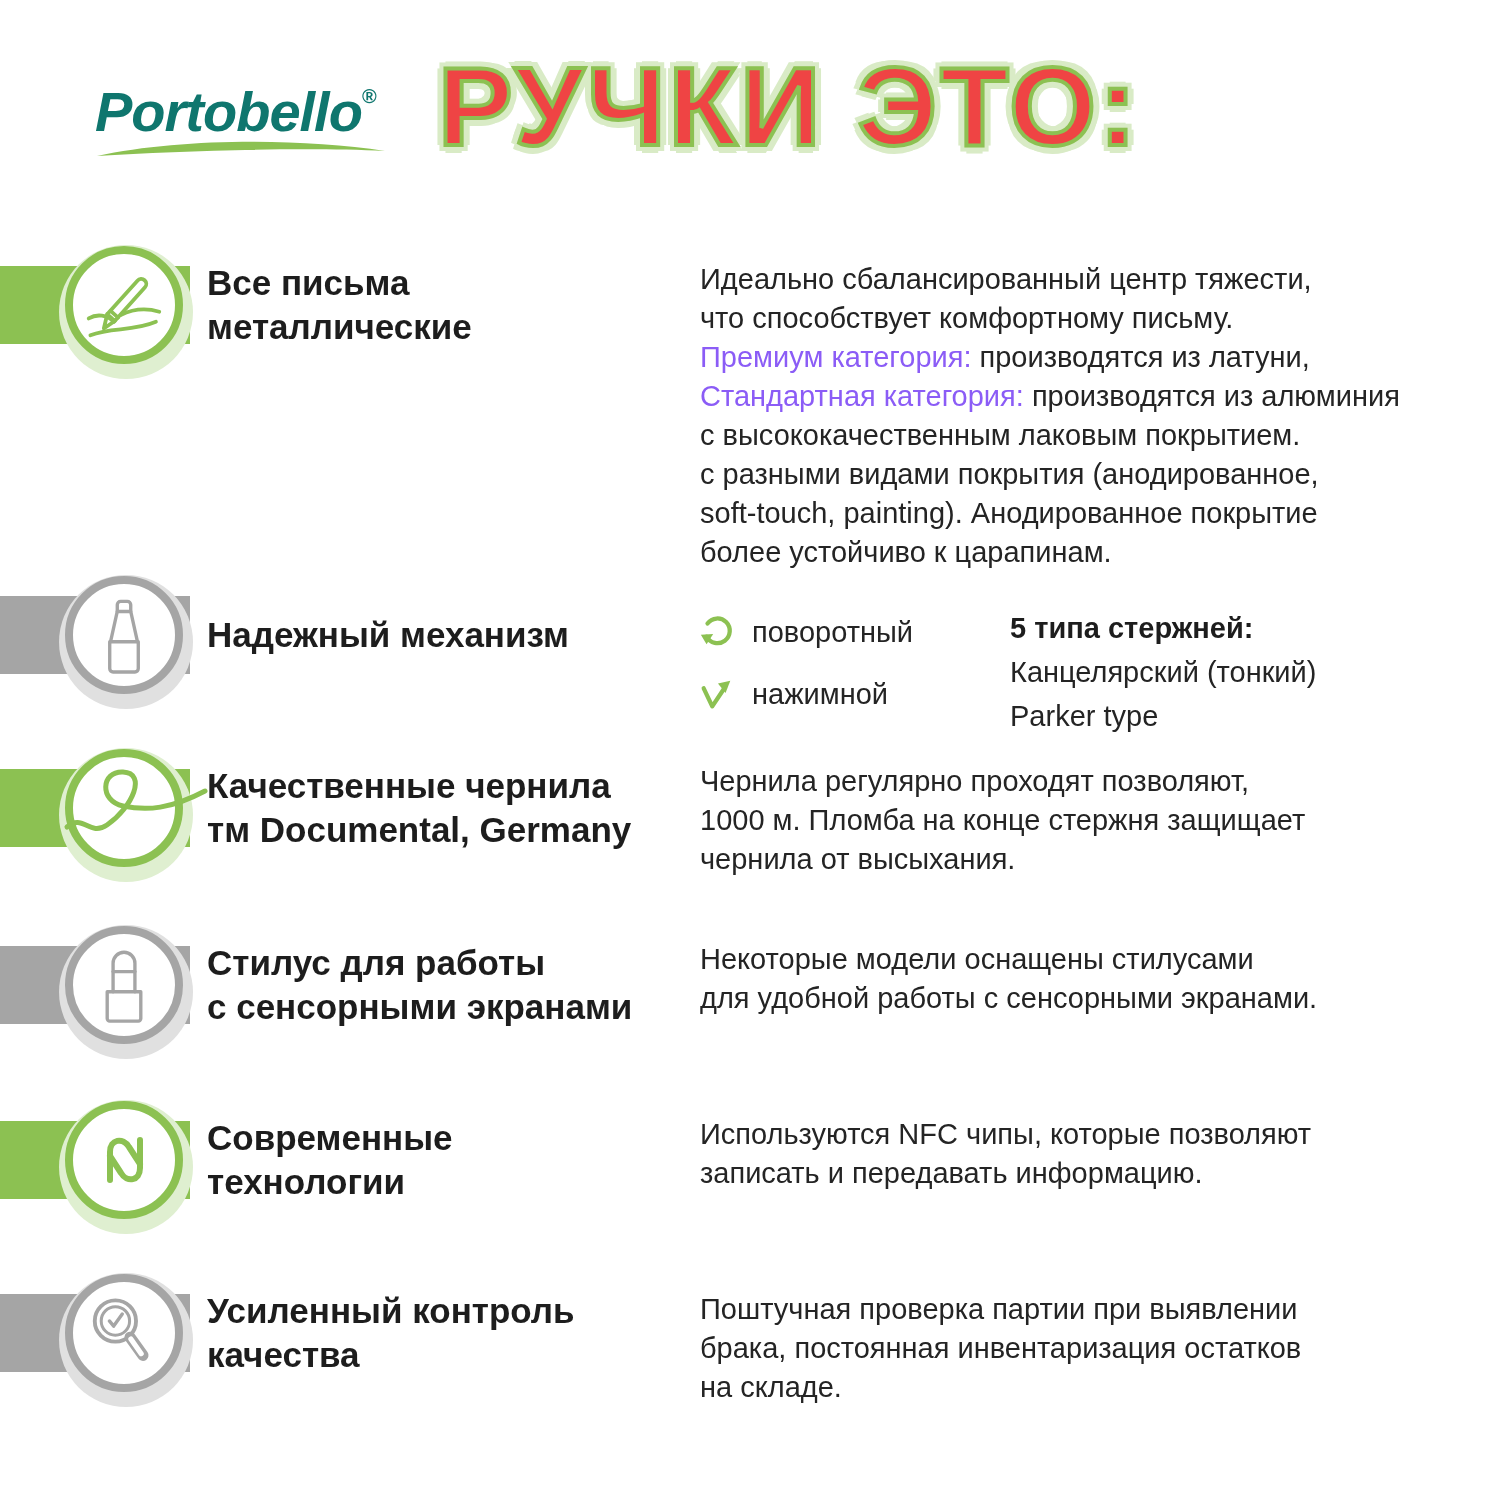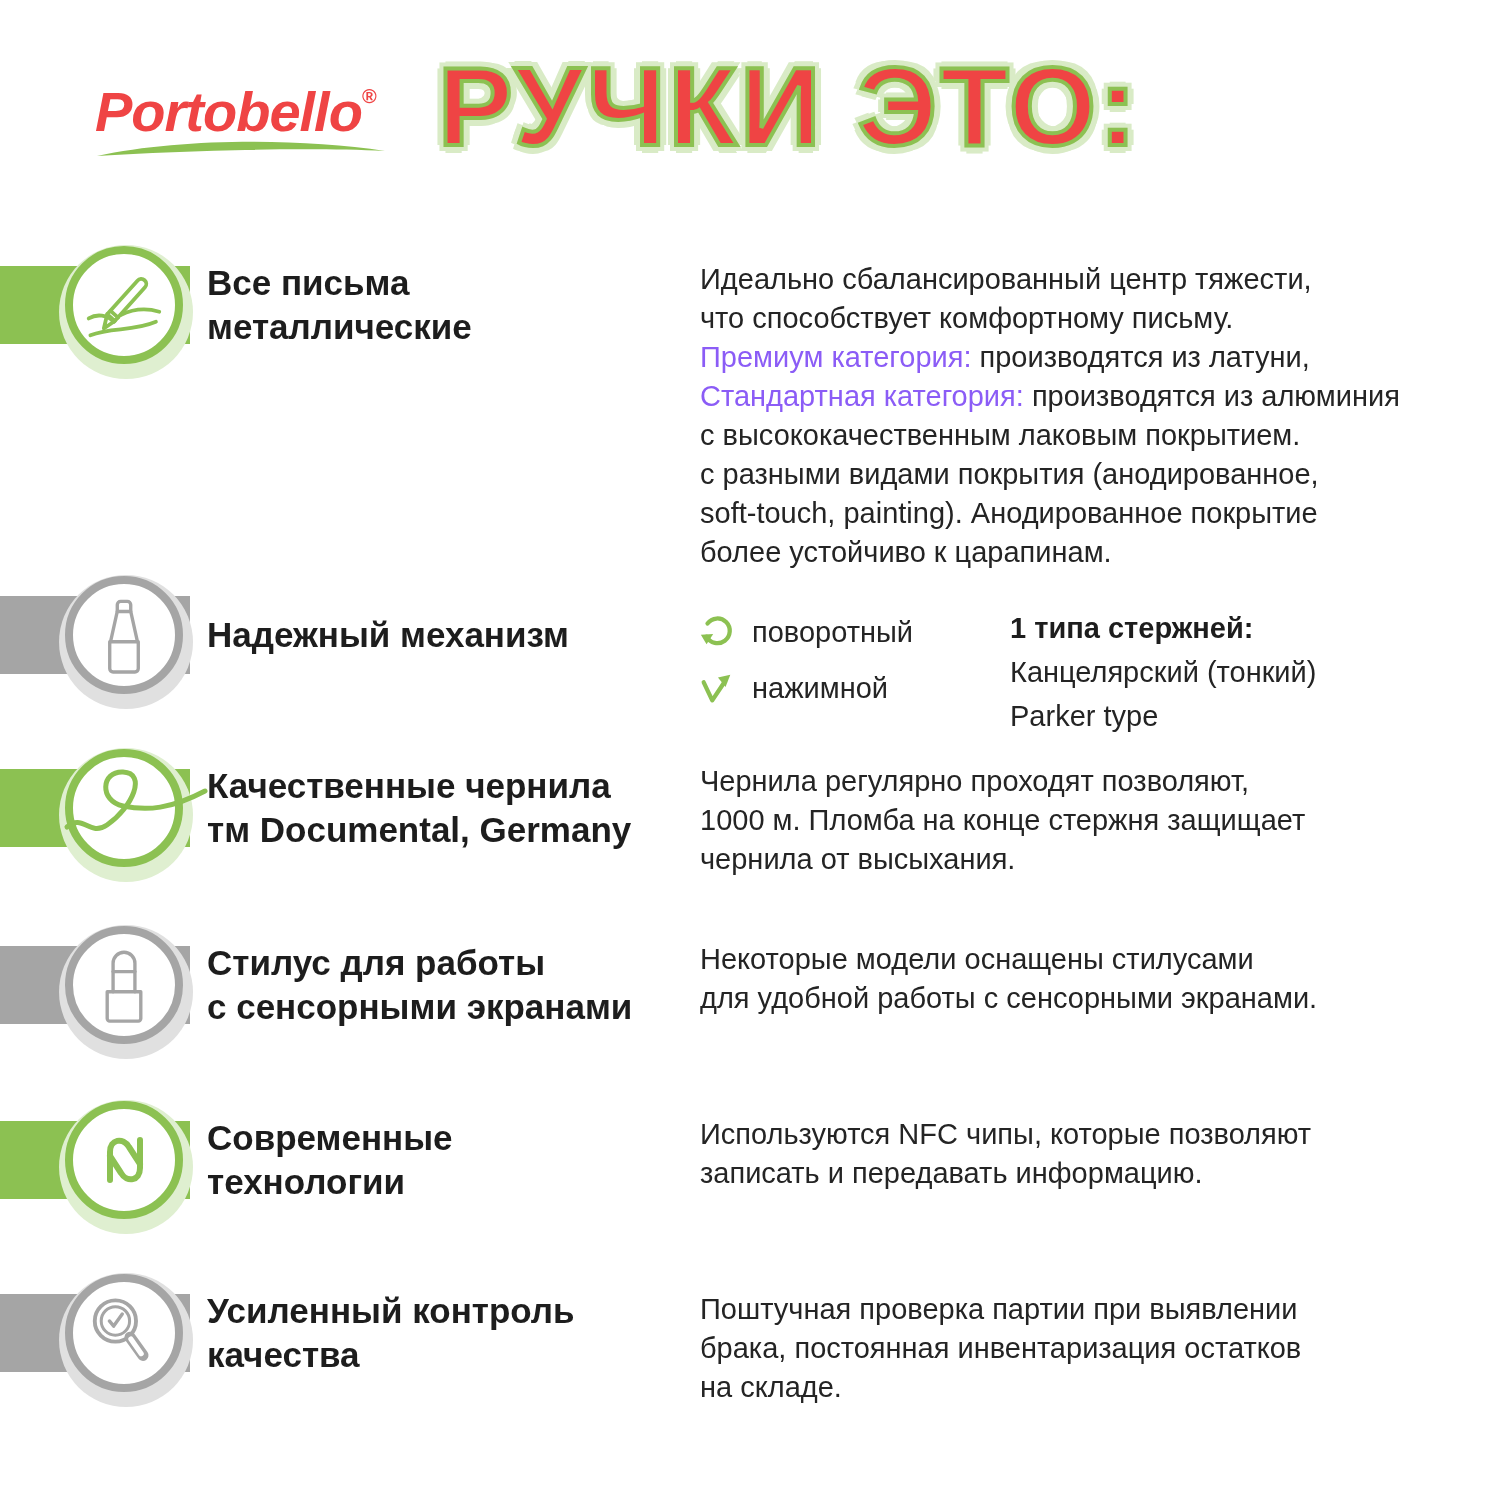--- a/index.html
+++ b/index.html
@@ -3,21 +3,21 @@
 <meta charset="utf-8">
 <style>
   html,body{margin:0;padding:0;background:#ffffff;}
   .canvas{
     position:relative;width:1500px;height:1500px;background:#ffffff;overflow:hidden;
     font-family:"Liberation Sans", sans-serif;color:#242424;
   }
   
   .logo{position:absolute;left:95px;top:66px;width:300px;}
   .logo-text{
-    font-size:56px;font-weight:700;font-style:italic;color:#ef4444;
+    font-size:56px;font-weight:700;font-style:italic;color:#0f766e;
     letter-spacing:-1px;line-height:60px;white-space:nowrap;
   }
   .logo-reg{font-size:20px;vertical-align:28px;font-style:normal;font-weight:700;}
   .logo-swoosh{position:absolute;left:0;top:72px;}
   .main-title{
     position:absolute;left:438px;top:52px;
     font-size:112px;font-weight:700;letter-spacing:3px;line-height:110px;white-space:nowrap;
     color:#ef4444;-webkit-text-stroke:4px #8CC152;
     text-shadow:6px 6px 0 #d9ebc6,-6px 6px 0 #d9ebc6,6px -6px 0 #d9ebc6,-6px -6px 0 #d9ebc6,0 8px 0 #d9ebc6,8px 0 0 #d9ebc6,-8px 0 0 #d9ebc6,0 -7px 0 #d9ebc6;
   }
@@ -36,21 +36,21 @@
   .gray .halo{background:#e0e0e0;}
   .gray .circle{border-color:#A5A5A5;color:#A5A5A5;}
   .heading{
     position:absolute;left:207px;height:130px;display:flex;flex-direction:column;justify-content:center;
     font-size:35px;line-height:44px;font-weight:700;color:#1d1d1d;white-space:nowrap;
   }
   .body-text{position:absolute;left:700px;font-size:29px;line-height:39px;white-space:nowrap;}
   .body-text b{font-weight:400;color:#8b5cf6;}
   .tline{white-space:nowrap;}
   
-  .mech-list{position:absolute;left:698px;display:flex;flex-direction:column;gap:8px;}
+  .mech-list{position:absolute;left:698px;display:flex;flex-direction:column;gap:14px;}
   .mech-item{display:flex;align-items:center;gap:16px;height:48px;font-size:29px;}
   .refill{position:absolute;left:1010px;font-size:29px;line-height:44px;white-space:nowrap;}
   .refill .tline:first-child{font-weight:700;color:#1d1d1d;}
   svg{display:block;}
 </style>
 </head>
 <body>
 
 <div class="canvas">
 
@@ -118,21 +118,21 @@
       </div>
       <div class="mech-item">
         <svg width="38" height="38" viewBox="0 0 40 40" fill="none" stroke="#8CC152" stroke-width="4.5" stroke-linecap="round" stroke-linejoin="round">
           <path d="M6,14 L15,33 L27,15"></path>
           <path d="M21,9 L34,6 L29,19 Z" fill="#8CC152" stroke="none"></path>
         </svg>
         <span>нажимной</span>
       </div>
     </div>
     <div class="refill" style="top:606px">
-        <div class="tline"><b>1 типа стержней:</b></div>
+        <div class="tline"><b>5 типа стержней:</b></div>
         <div class="tline"><span>Канцелярский (тонкий)</span></div>
         <div class="tline"><span>Parker type</span></div>
       </div>
   </div>
 
   <div>
     <div class="green">
       <div class="bar" style="top:769px"></div>
       <div class="halo" style="left:59px;top:748px"></div>
       <div class="circle" style="top:749px"></div>

